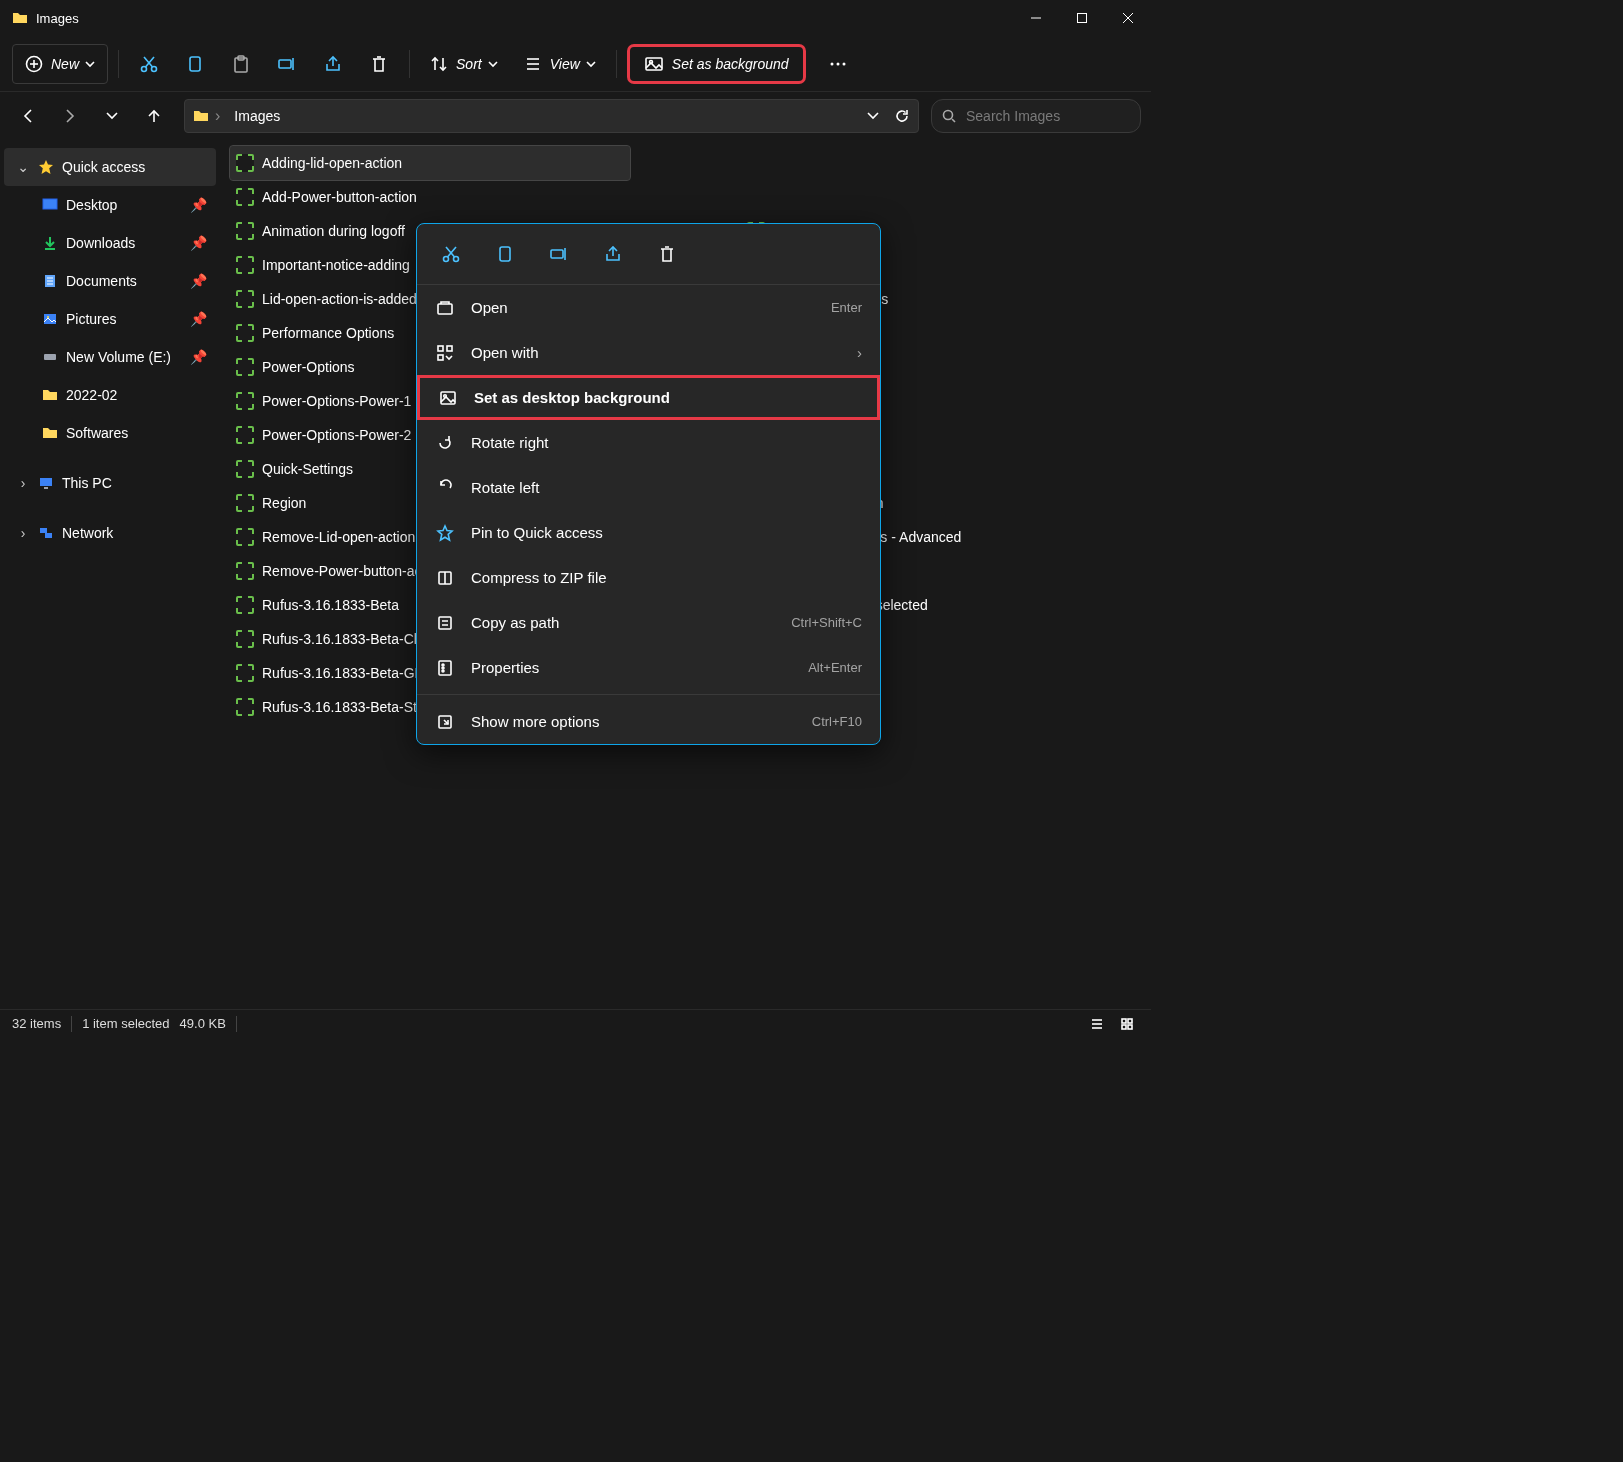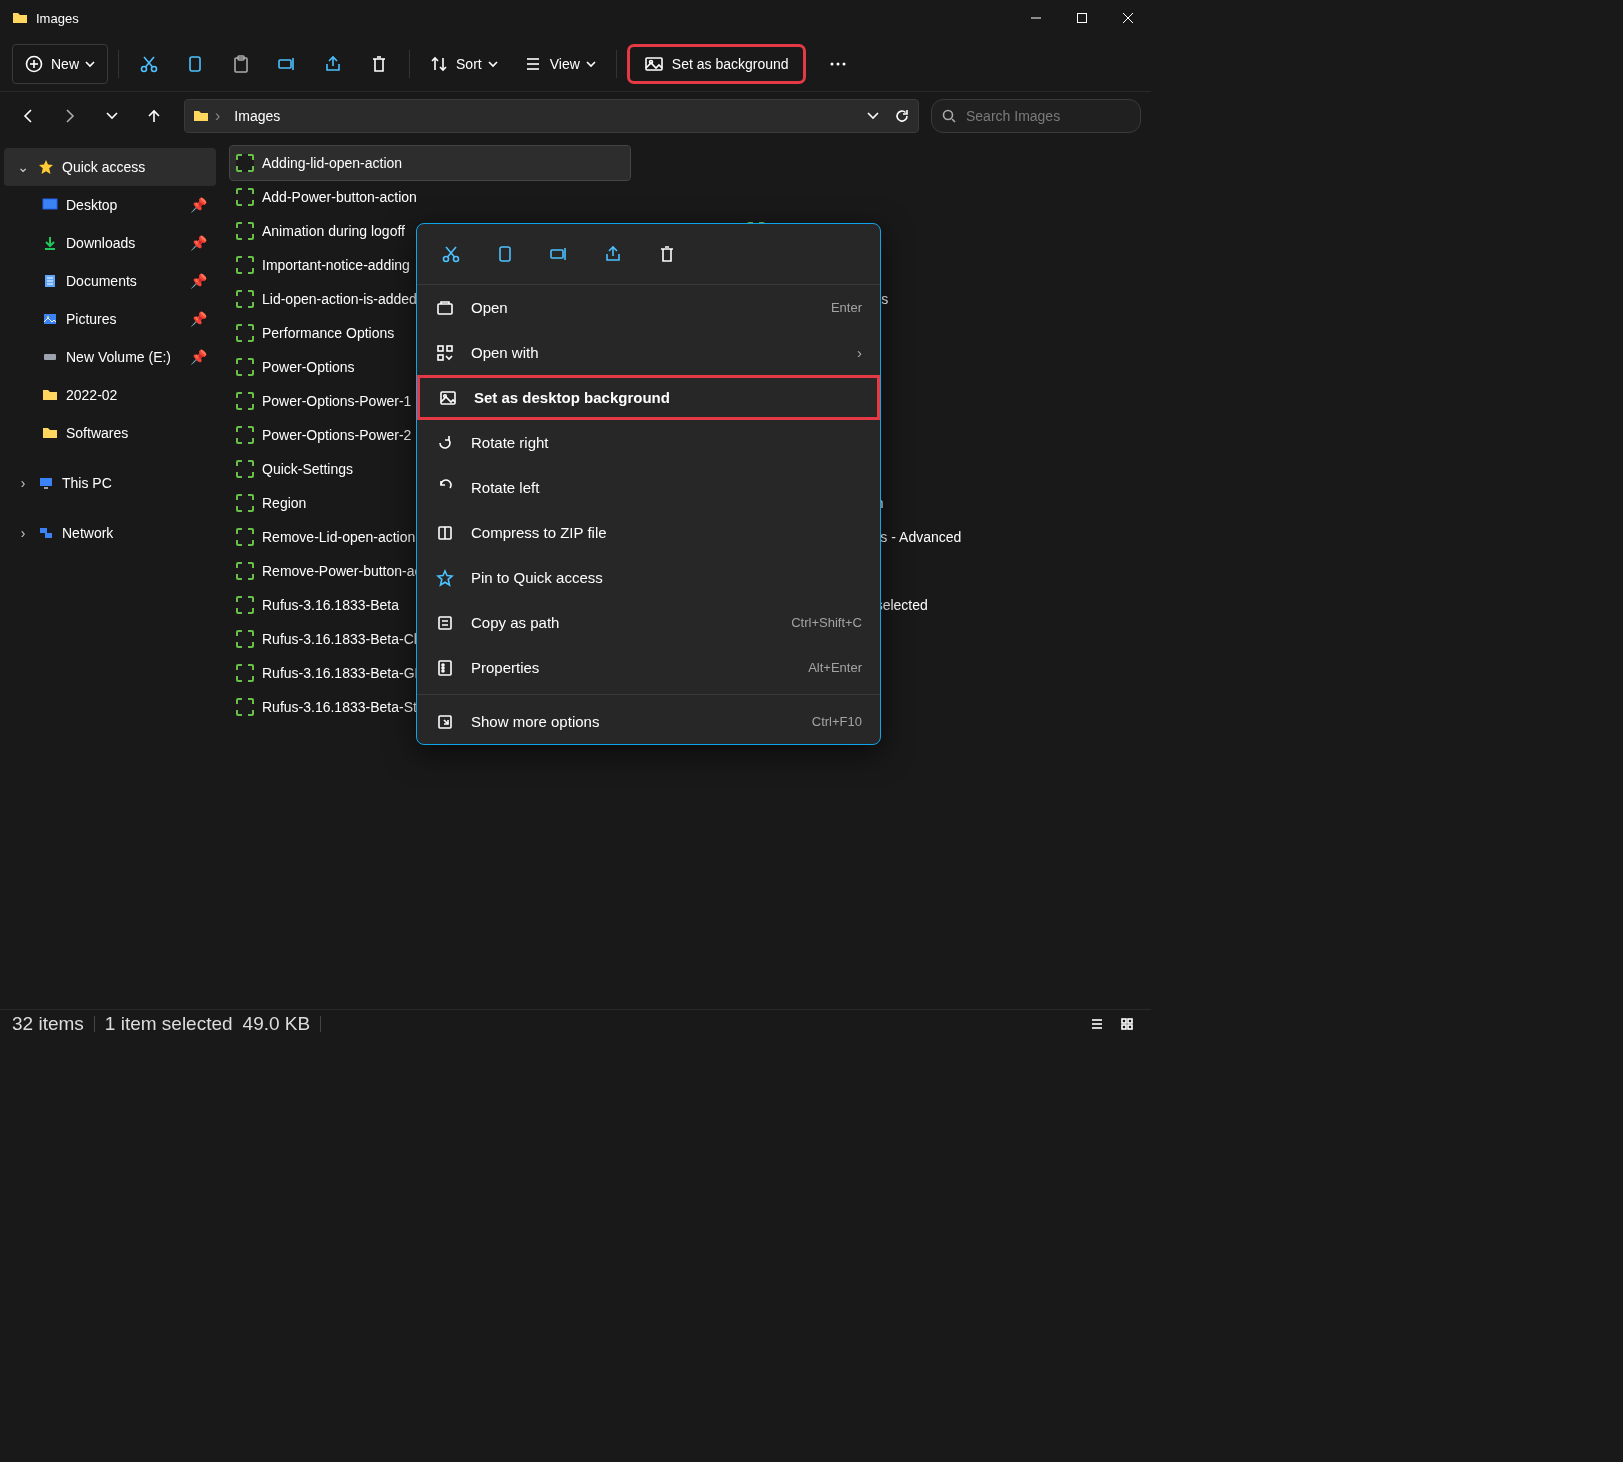--- a/index.html
+++ b/index.html
@@ -8,21 +8,21 @@
   
   .titlebar { height: 36px; display: flex; align-items: center; padding-left: 12px; background: #191919; }
   .titlebar .folder-ico { width: 16px; height: 16px; margin-right: 8px; }
   .titlebar .title { font-size: 13px; color: #fff; }
   .winbtns { margin-left: auto; display: flex; }
   .winbtn { width: 46px; height: 36px; display: flex; align-items: center; justify-content: center; }
   .winbtn svg { stroke: #fff; fill: none; }
 
   
   .toolbar { height: 56px; display: flex; align-items: center; padding: 0 12px; gap: 6px; border-bottom: 1px solid #2a2a2a; }
-  .tbtn { display: flex; align-items: center; justify-content: center; height: 40px; min-width: 40px; padding: 0 10px; border-radius: 4px; color: #fff; cursor: pointer; }
+  .tbtn { display: flex; align-items: center; justify-content: center; height: 40px; min-width: 40px; padding: 0 10px; border-radius: 4px; color: #fff; cursor: pointer; font-style: italic; }
   .tbtn.new { border: 1px solid #3a3a3a; padding: 0 12px; }
   .tbtn .lbl { margin-left: 8px; font-size: 14px; }
   .sep { width: 1px; height: 28px; background: #333; margin: 0 4px; }
   .chev-down { margin-left: 6px; }
   .tbtn.highlight { border: 3px solid #e63946; border-radius: 7px; padding: 0 14px; }
   .more { margin-left: 6px; }
 
   
   .navrow { height: 48px; display: flex; align-items: center; padding: 0 10px; gap: 6px; }
   .navbtn { width: 36px; height: 36px; display: flex; align-items: center; justify-content: center; border-radius: 4px; }
@@ -53,21 +53,21 @@
   .ctx-quick { display: flex; gap: 22px; padding: 14px 18px; border-bottom: 1px solid #3a3a3a; }
   .ctx-quick .qbtn { width: 32px; height: 32px; display: flex; align-items: center; justify-content: center; }
   .ctx-item { display: flex; align-items: center; height: 45px; padding: 0 18px; font-size: 15px; gap: 16px; }
   .ctx-item.highlight { border: 3px solid #e63946; font-weight: bold; }
   .ctx-item .shortcut { margin-left: auto; color: #a3a3a3; font-size: 13px; }
   .ctx-item .sub { margin-left: auto; color: #aaa; }
   .ctx-sep { height: 1px; background: #3a3a3a; margin: 4px 0; }
   .ctx-ico { width: 20px; height: 20px; display:flex; align-items:center; justify-content:center; flex-shrink:0;}
 
   
-  .statusbar { height: 28px; border-top: 1px solid #2a2a2a; display: flex; align-items: center; padding: 0 12px; font-size: 19px; color: #ddd; gap: 10px; }
+  .statusbar { height: 28px; border-top: 1px solid #2a2a2a; display: flex; align-items: center; padding: 0 12px; font-size: 13px; color: #ddd; gap: 10px; }
   .statusbar .ssep { width:1px; height:16px; background:#444;}
   .statusbar .viewbtns { margin-left:auto; display:flex; gap:6px;}
   .statusbar .vbtn { width:24px; height:20px; display:flex; align-items:center; justify-content:center;}
 
   
   .ico { stroke: #4cc2ff; fill: none; stroke-width: 1.6; }
   .ico-w { stroke: #fff; fill: none; stroke-width: 1.6; }
   .ico-g { stroke: #aaa; fill: none; stroke-width: 1.6; }
 
   .folder-svg { fill:#ffd75e; }
@@ -543,34 +543,34 @@
     <span class="ctx-ico">
         <svg width="18" height="18" viewBox="0 0 18 18" class="ico-w">
           <path d="M14 9a5 5 0 10-9-3"></path>
           <path d="M5 2v4h4"></path>
         </svg>
       </span>
     <span>Rotate left</span>
   </div>
   <div class="ctx-item">
     <span class="ctx-ico">
+        <svg width="18" height="18" viewBox="0 0 18 18" class="ico">
+          <path d="M9 2l2 4.5 5 .5-3.8 3.3L13.5 16 9 13.3 4.5 16l1.3-5.7L2 7l5-.5z"></path>
+        </svg>
+      </span>
+    <span>Pin to Quick access</span>
+  </div>
+  <div class="ctx-item">
+    <span class="ctx-ico">
         <svg width="18" height="18" viewBox="0 0 18 18" class="ico-w">
           <rect x="3" y="3" width="12" height="12" rx="1"></rect>
           <line x1="9" y1="3" x2="9" y2="15"></line>
         </svg>
       </span>
     <span>Compress to ZIP file</span>
-  </div>
-  <div class="ctx-item">
-    <span class="ctx-ico">
-        <svg width="18" height="18" viewBox="0 0 18 18" class="ico">
-          <path d="M9 2l2 4.5 5 .5-3.8 3.3L13.5 16 9 13.3 4.5 16l1.3-5.7L2 7l5-.5z"></path>
-        </svg>
-      </span>
-    <span>Pin to Quick access</span>
   </div>
   <div class="ctx-item">
     <span class="ctx-ico">
         <svg width="18" height="18" viewBox="0 0 18 18" class="ico-w">
           <rect x="3" y="3" width="12" height="12" rx="1"></rect>
           <line x1="6" y1="7" x2="12" y2="7"></line>
           <line x1="6" y1="11" x2="12" y2="11"></line>
         </svg>
       </span>
     <span>Copy as path</span>

